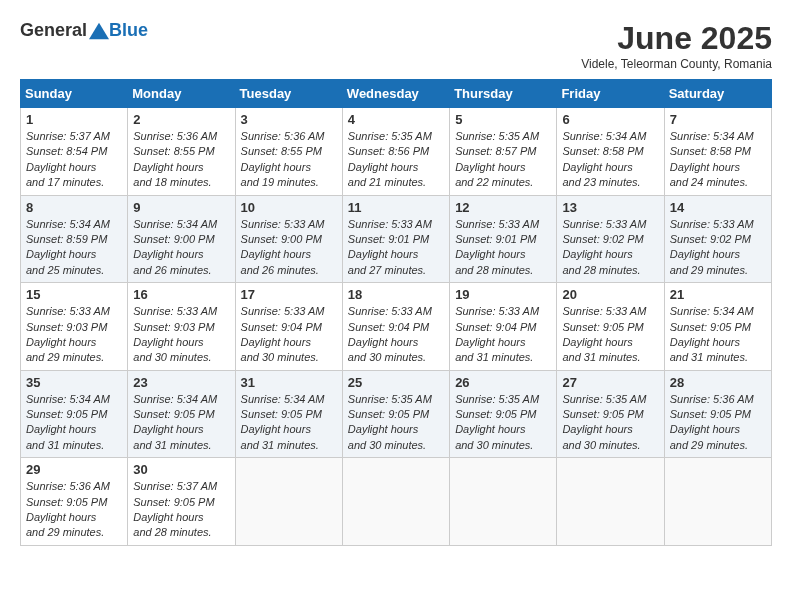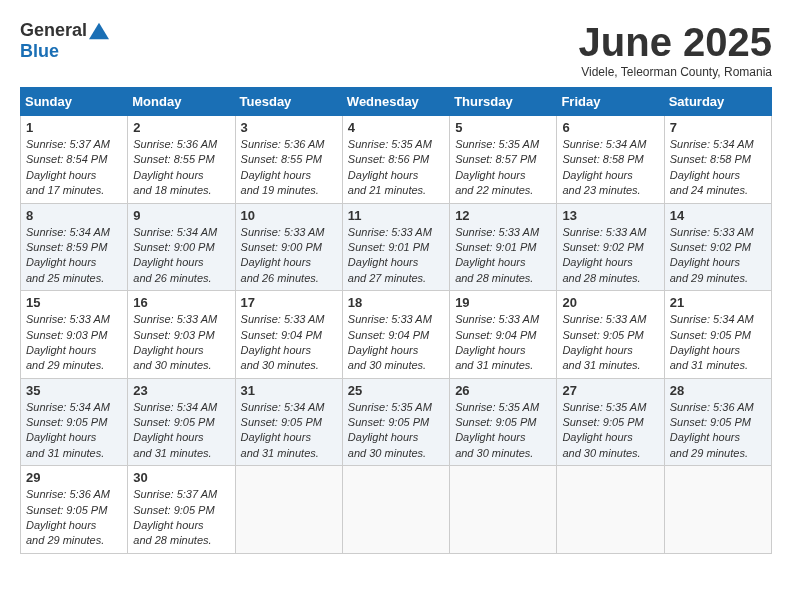--- a/index.html
+++ b/index.html
@@ -11,21 +11,21 @@
       padding: 20px;
     }
     .header-area {
       display: flex;
       justify-content: space-between;
       align-items: flex-start;
       margin-bottom: 8px;
     }
     .logo {
       display: flex;
-      flex-direction: column;
+      flex-direction: row;
       align-items: flex-start;
     }
     .logo-text {
       display: flex;
       align-items: center;
     }
     .logo-general {
       font-size: 18px;
       font-weight: bold;
       color: #333;
@@ -37,21 +37,21 @@
     }
     .logo-icon {
       width: 20px;
       height: 20px;
       margin-left: 2px;
     }
     .title-area {
       text-align: right;
     }
     .month-title {
-      font-size: 40px;
+      font-size: 32px;
       font-weight: bold;
       color: #333;
     }
     .location-title {
       font-size: 12px;
       color: #333;
     }
     .calendar {
       width: 100%;
       border-collapse: collapse;

